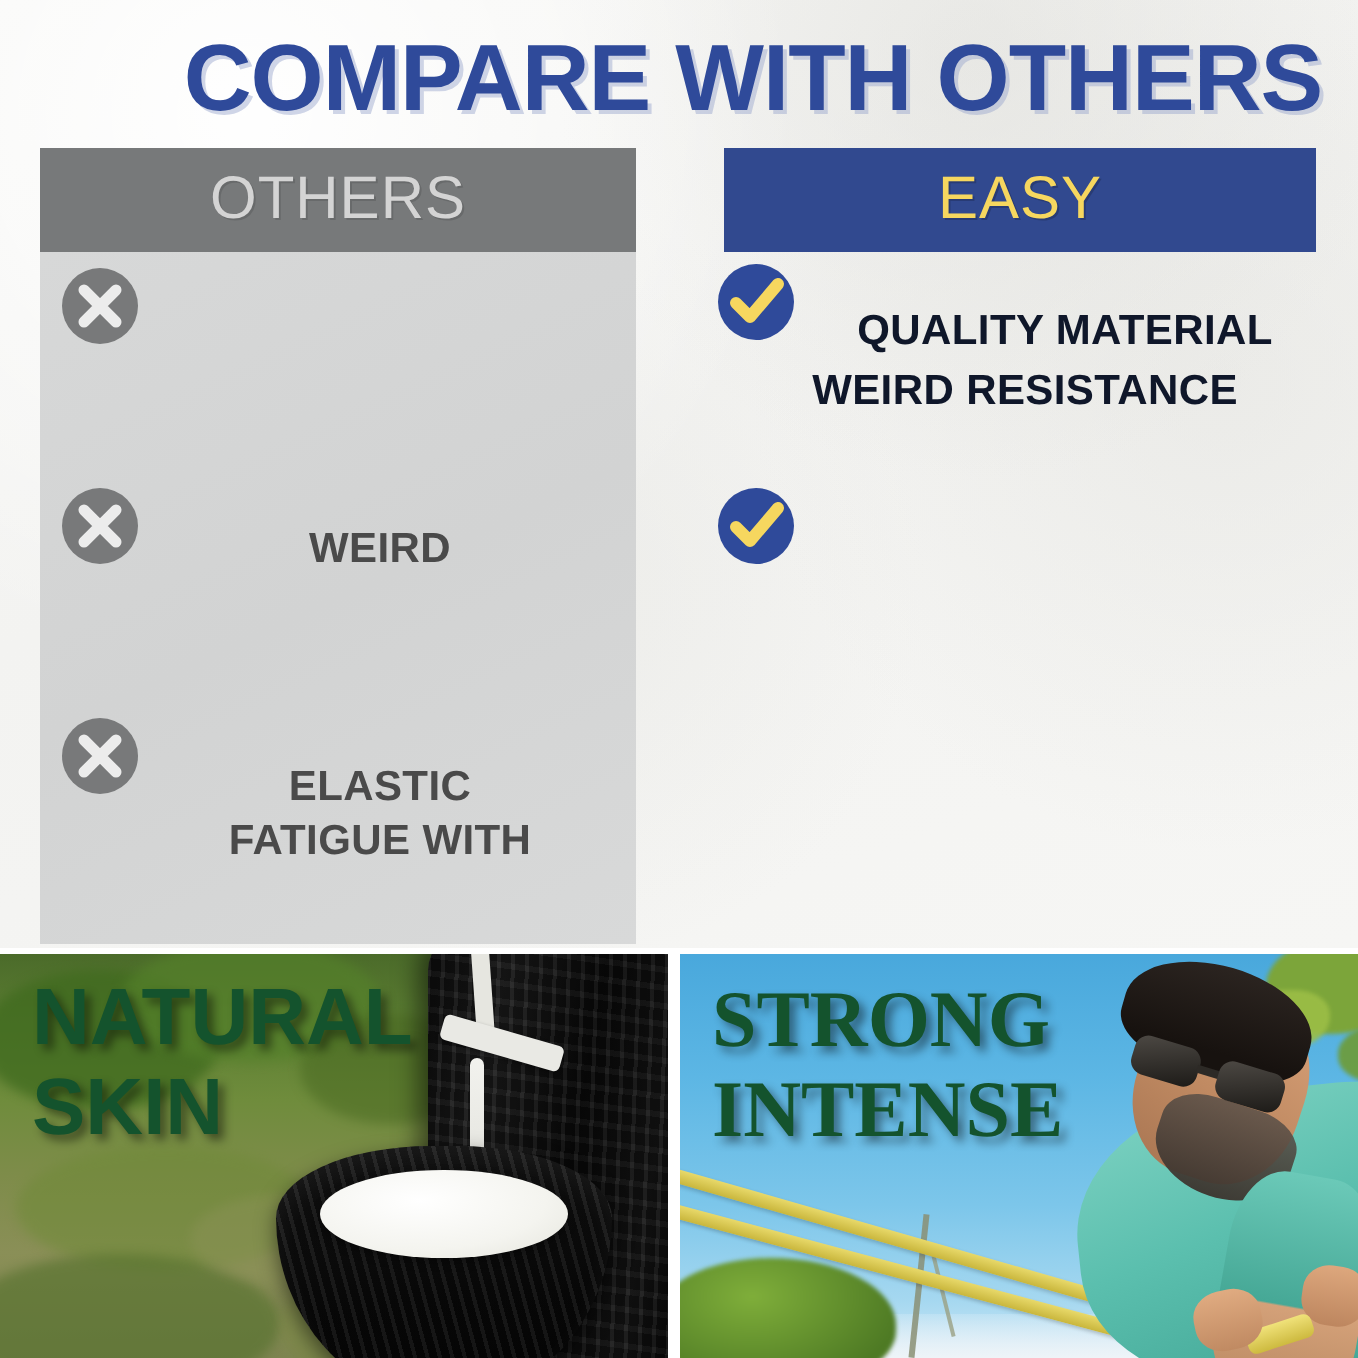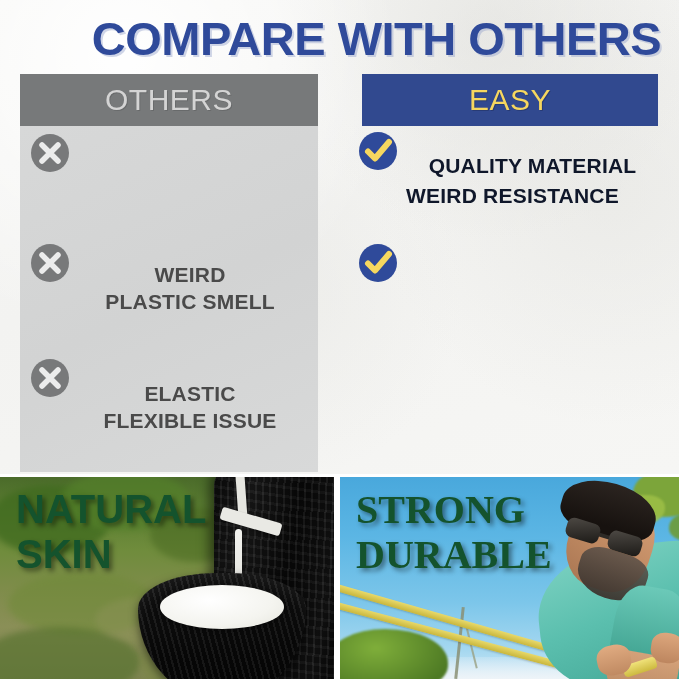--- a/index.html
+++ b/index.html
@@ -451,34 +451,33 @@
 
     <div class="row row-l1">
       <span class="icon-x">
         <svg width="40" height="40" viewBox="0 0 40 40">
           <circle cx="20" cy="20" r="19" fill="#78797a"></circle>
           <path d="M12 12 L28 28 M28 12 L12 28" stroke="#ececec" stroke-width="5.5" stroke-linecap="round"></path>
         </svg>
       </span>
       <div class="lines-left">
         <span class="l1">WEIRD</span>
-        <span class="l2">PLASTIC SMELL</span>
       </div>
     </div>
 
     <div class="row row-l2">
       <span class="icon-x">
         <svg width="40" height="40" viewBox="0 0 40 40">
           <circle cx="20" cy="20" r="19" fill="#78797a"></circle>
           <path d="M12 12 L28 28 M28 12 L12 28" stroke="#ececec" stroke-width="5.5" stroke-linecap="round"></path>
         </svg>
       </span>
       <div class="lines-left">
         <span class="l1">ELASTIC</span>
-        <span class="l2">FLEXIBLE ISSUE</span>
+        <span class="l2">FATIGUE WITH</span>
       </div>
     </div>
 
   </div>
 
   <div class="col-right">
 
     <div class="row row-r0">
       <span class="icon-check">
         <svg width="40" height="40" viewBox="0 0 40 40">
@@ -553,19 +552,19 @@
           <div class="bridge"></div>
           <div class="lens lens-r"></div>
         </div>
         <div class="man-arm"></div>
         <div class="hand2"></div>
         <div class="grip"></div>
         <div class="hand1"></div>
       </div>
       <div class="photo-caption">
         <span class="cl">STRONG</span>
-        <span class="cl">DURABLE</span>
+        <span class="cl">INTENSE</span>
       </div>
     </div>
 
   </div>
 
 </div>
 
 </body></html>

